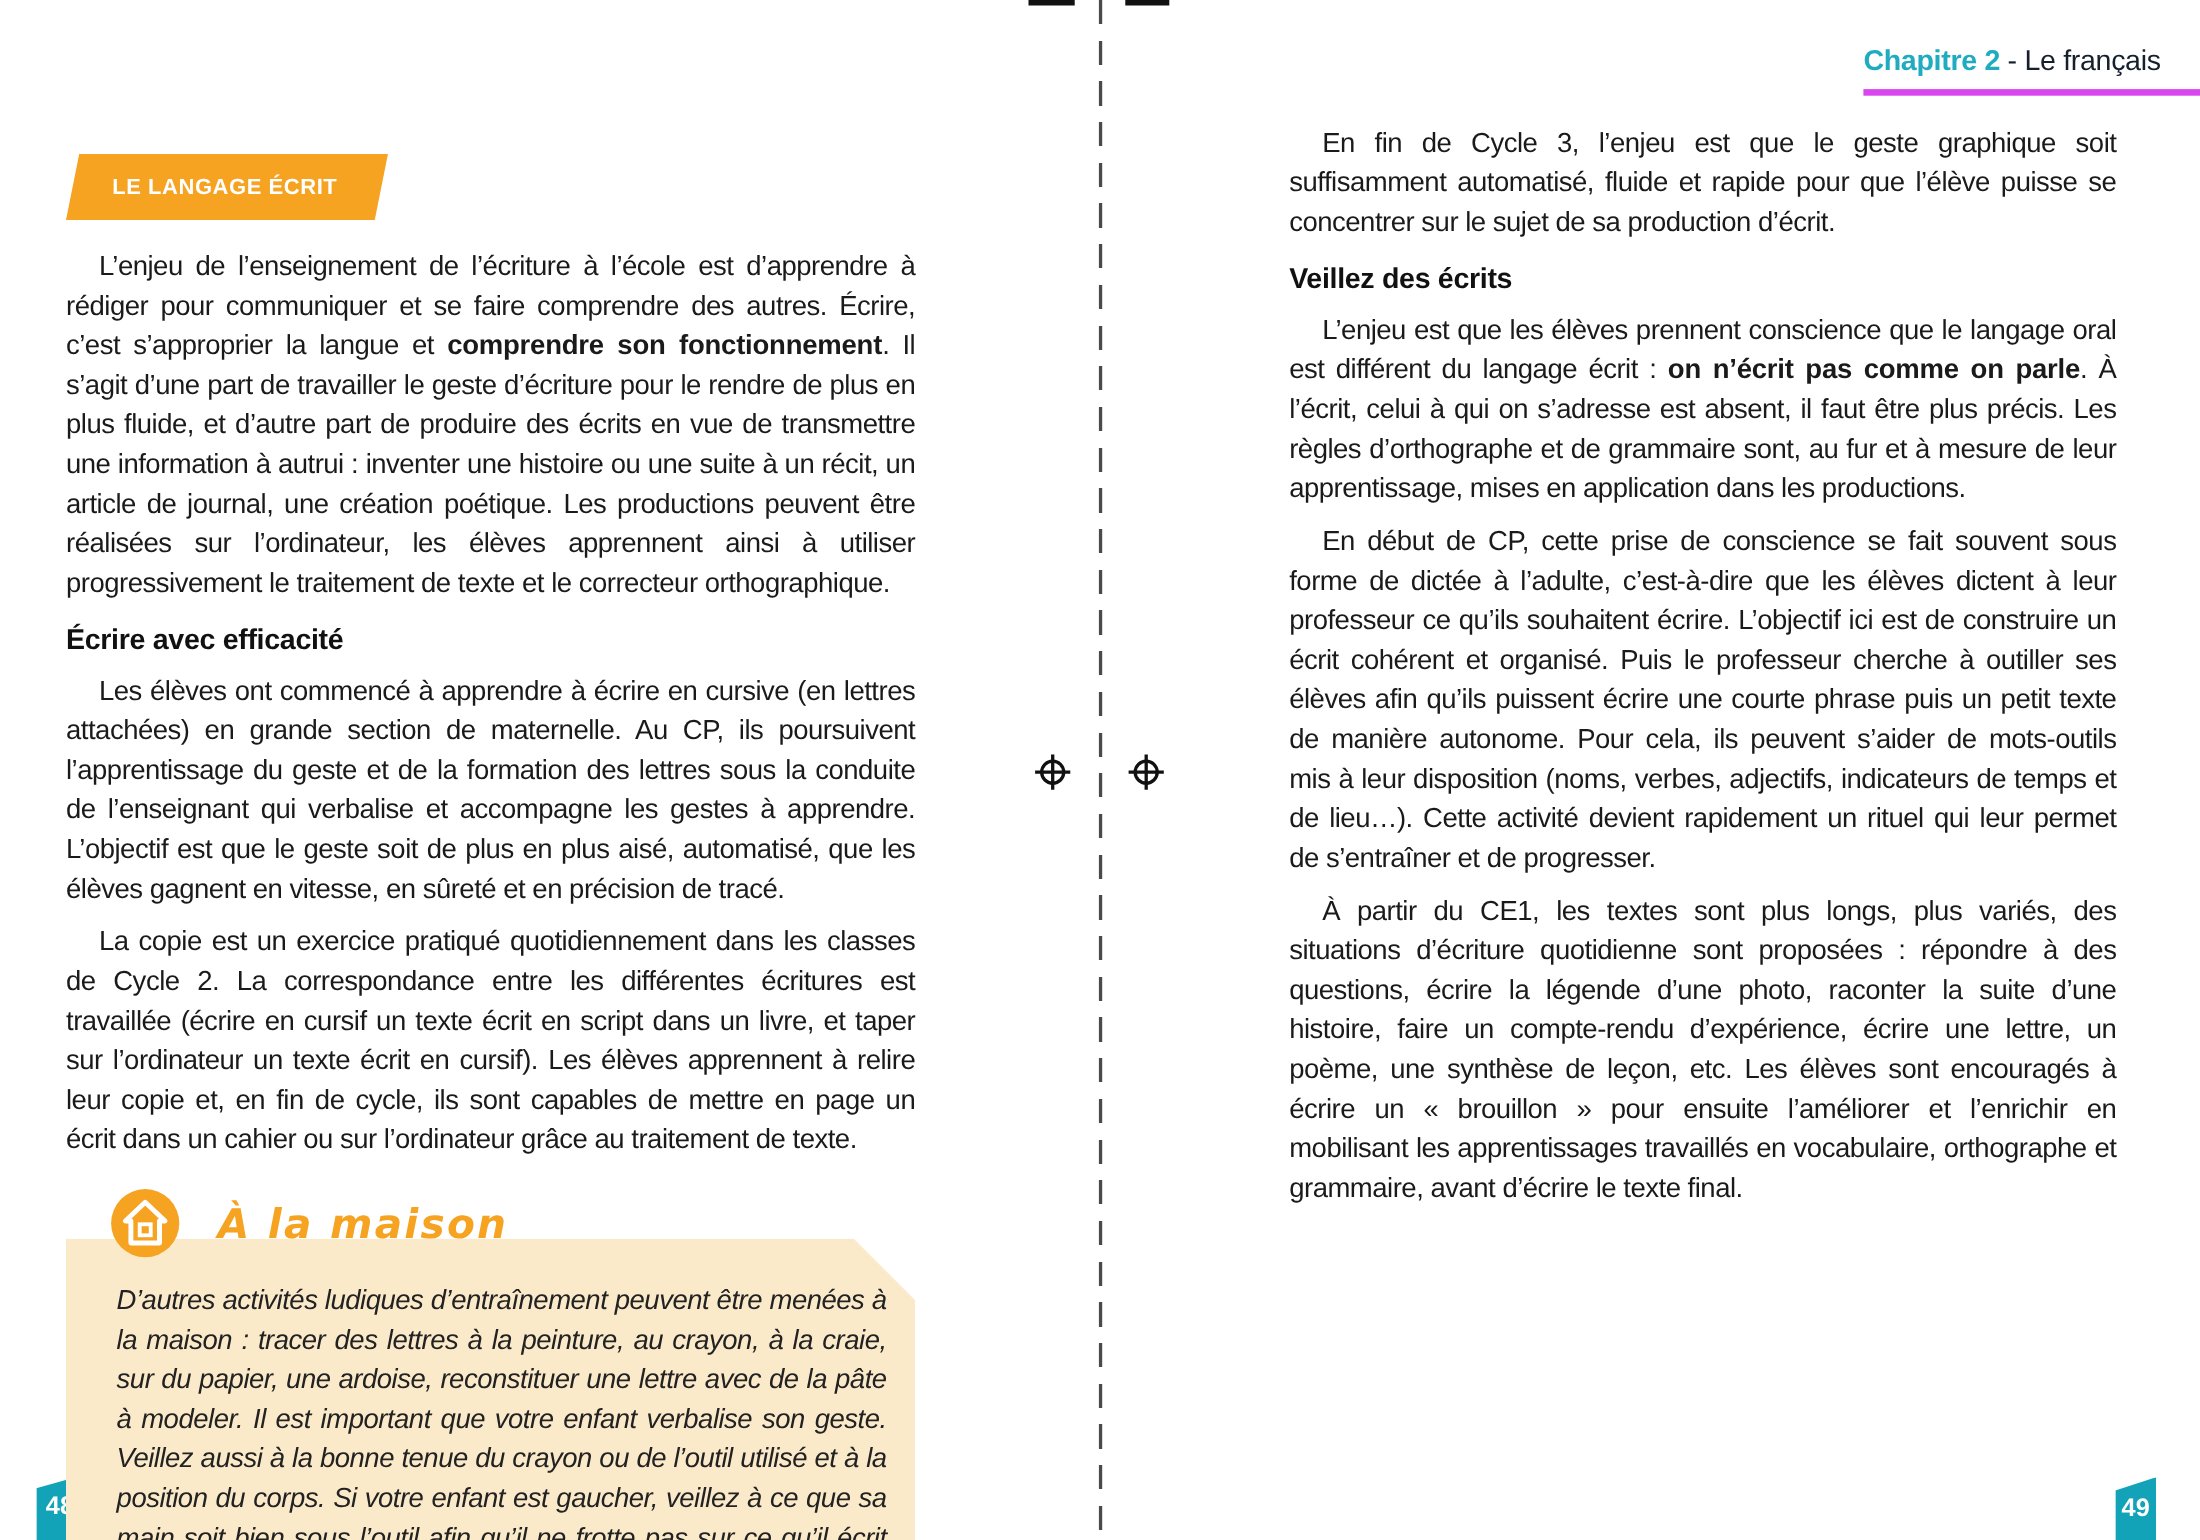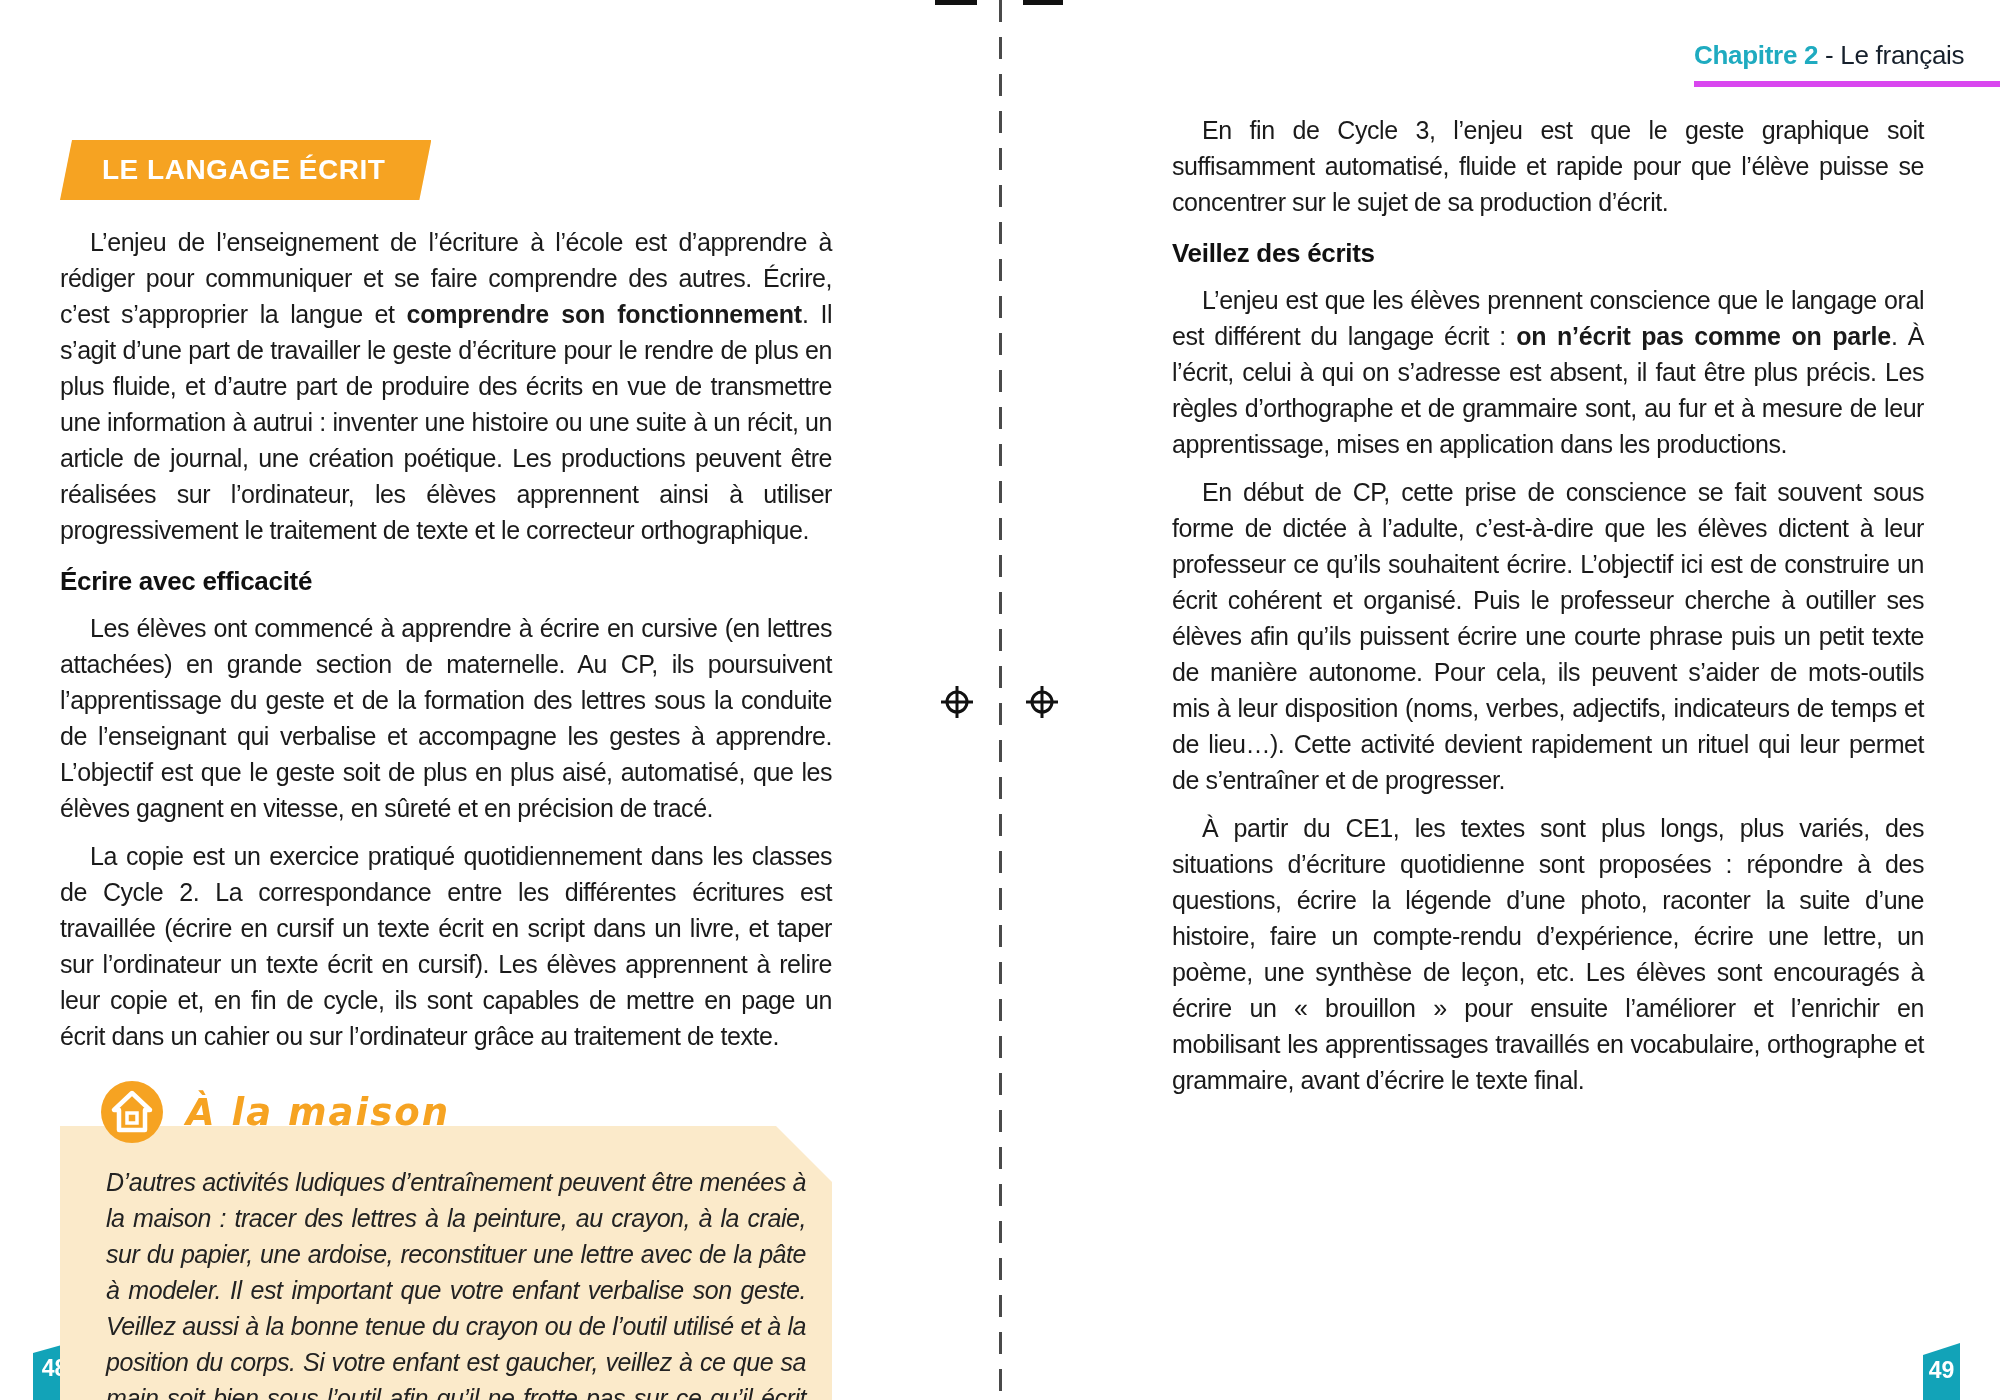--- a/index.html
+++ b/index.html
@@ -17,35 +17,35 @@
   .para{margin:0 0 12px 0;text-indent:30px;}
   .sub-heading{
     font-size:26px;line-height:34px;font-weight:bold;color:#111;
     margin:16px 0 12px 0;letter-spacing:-0.3px;
   }
   b{letter-spacing:-0.2px;}
   
   .left-col{position:absolute;left:60px;top:140px;width:772px;}
   .badge{
     display:inline-block;background:#F6A322;color:#ffffff;
-    font-size:28px;font-weight:bold;letter-spacing:0.5px;
+    font-size:20px;font-weight:bold;letter-spacing:0.5px;
     line-height:60px;height:60px;padding:0 46px 0 42px;
     clip-path:polygon(12px 0, 100% 0, calc(100% - 12px) 100%, 0 100%);
     margin:0 0 24px 0;
   }
   
   .home-callout{position:relative;margin-top:26px;}
   .home-title-row{
     position:relative;z-index:2;display:flex;align-items:center;
     padding-left:40px;margin-bottom:-18px;
   }
   .home-title{
     font-family:"DejaVu Sans", sans-serif;
     font-size:37px;font-weight:bold;font-style:italic;
-    color:#F6A322;margin-left:22px;letter-spacing:2px;
+    color:#F6A322;margin-left:34px;letter-spacing:2px;
   }
   .home-box{
     position:relative;z-index:1;background:#FBEACA;
     clip-path:polygon(0 0, calc(100% - 56px) 0, 100% 56px, 100% 100%, 40px 100%, 0 calc(100% - 40px));
     padding:38px 26px 30px 46px;
   }
   .home-box .body-text{font-style:italic;color:#222;}
   
   .right-col{position:absolute;left:1172px;top:112px;width:752px;}
   .chapter-header{

